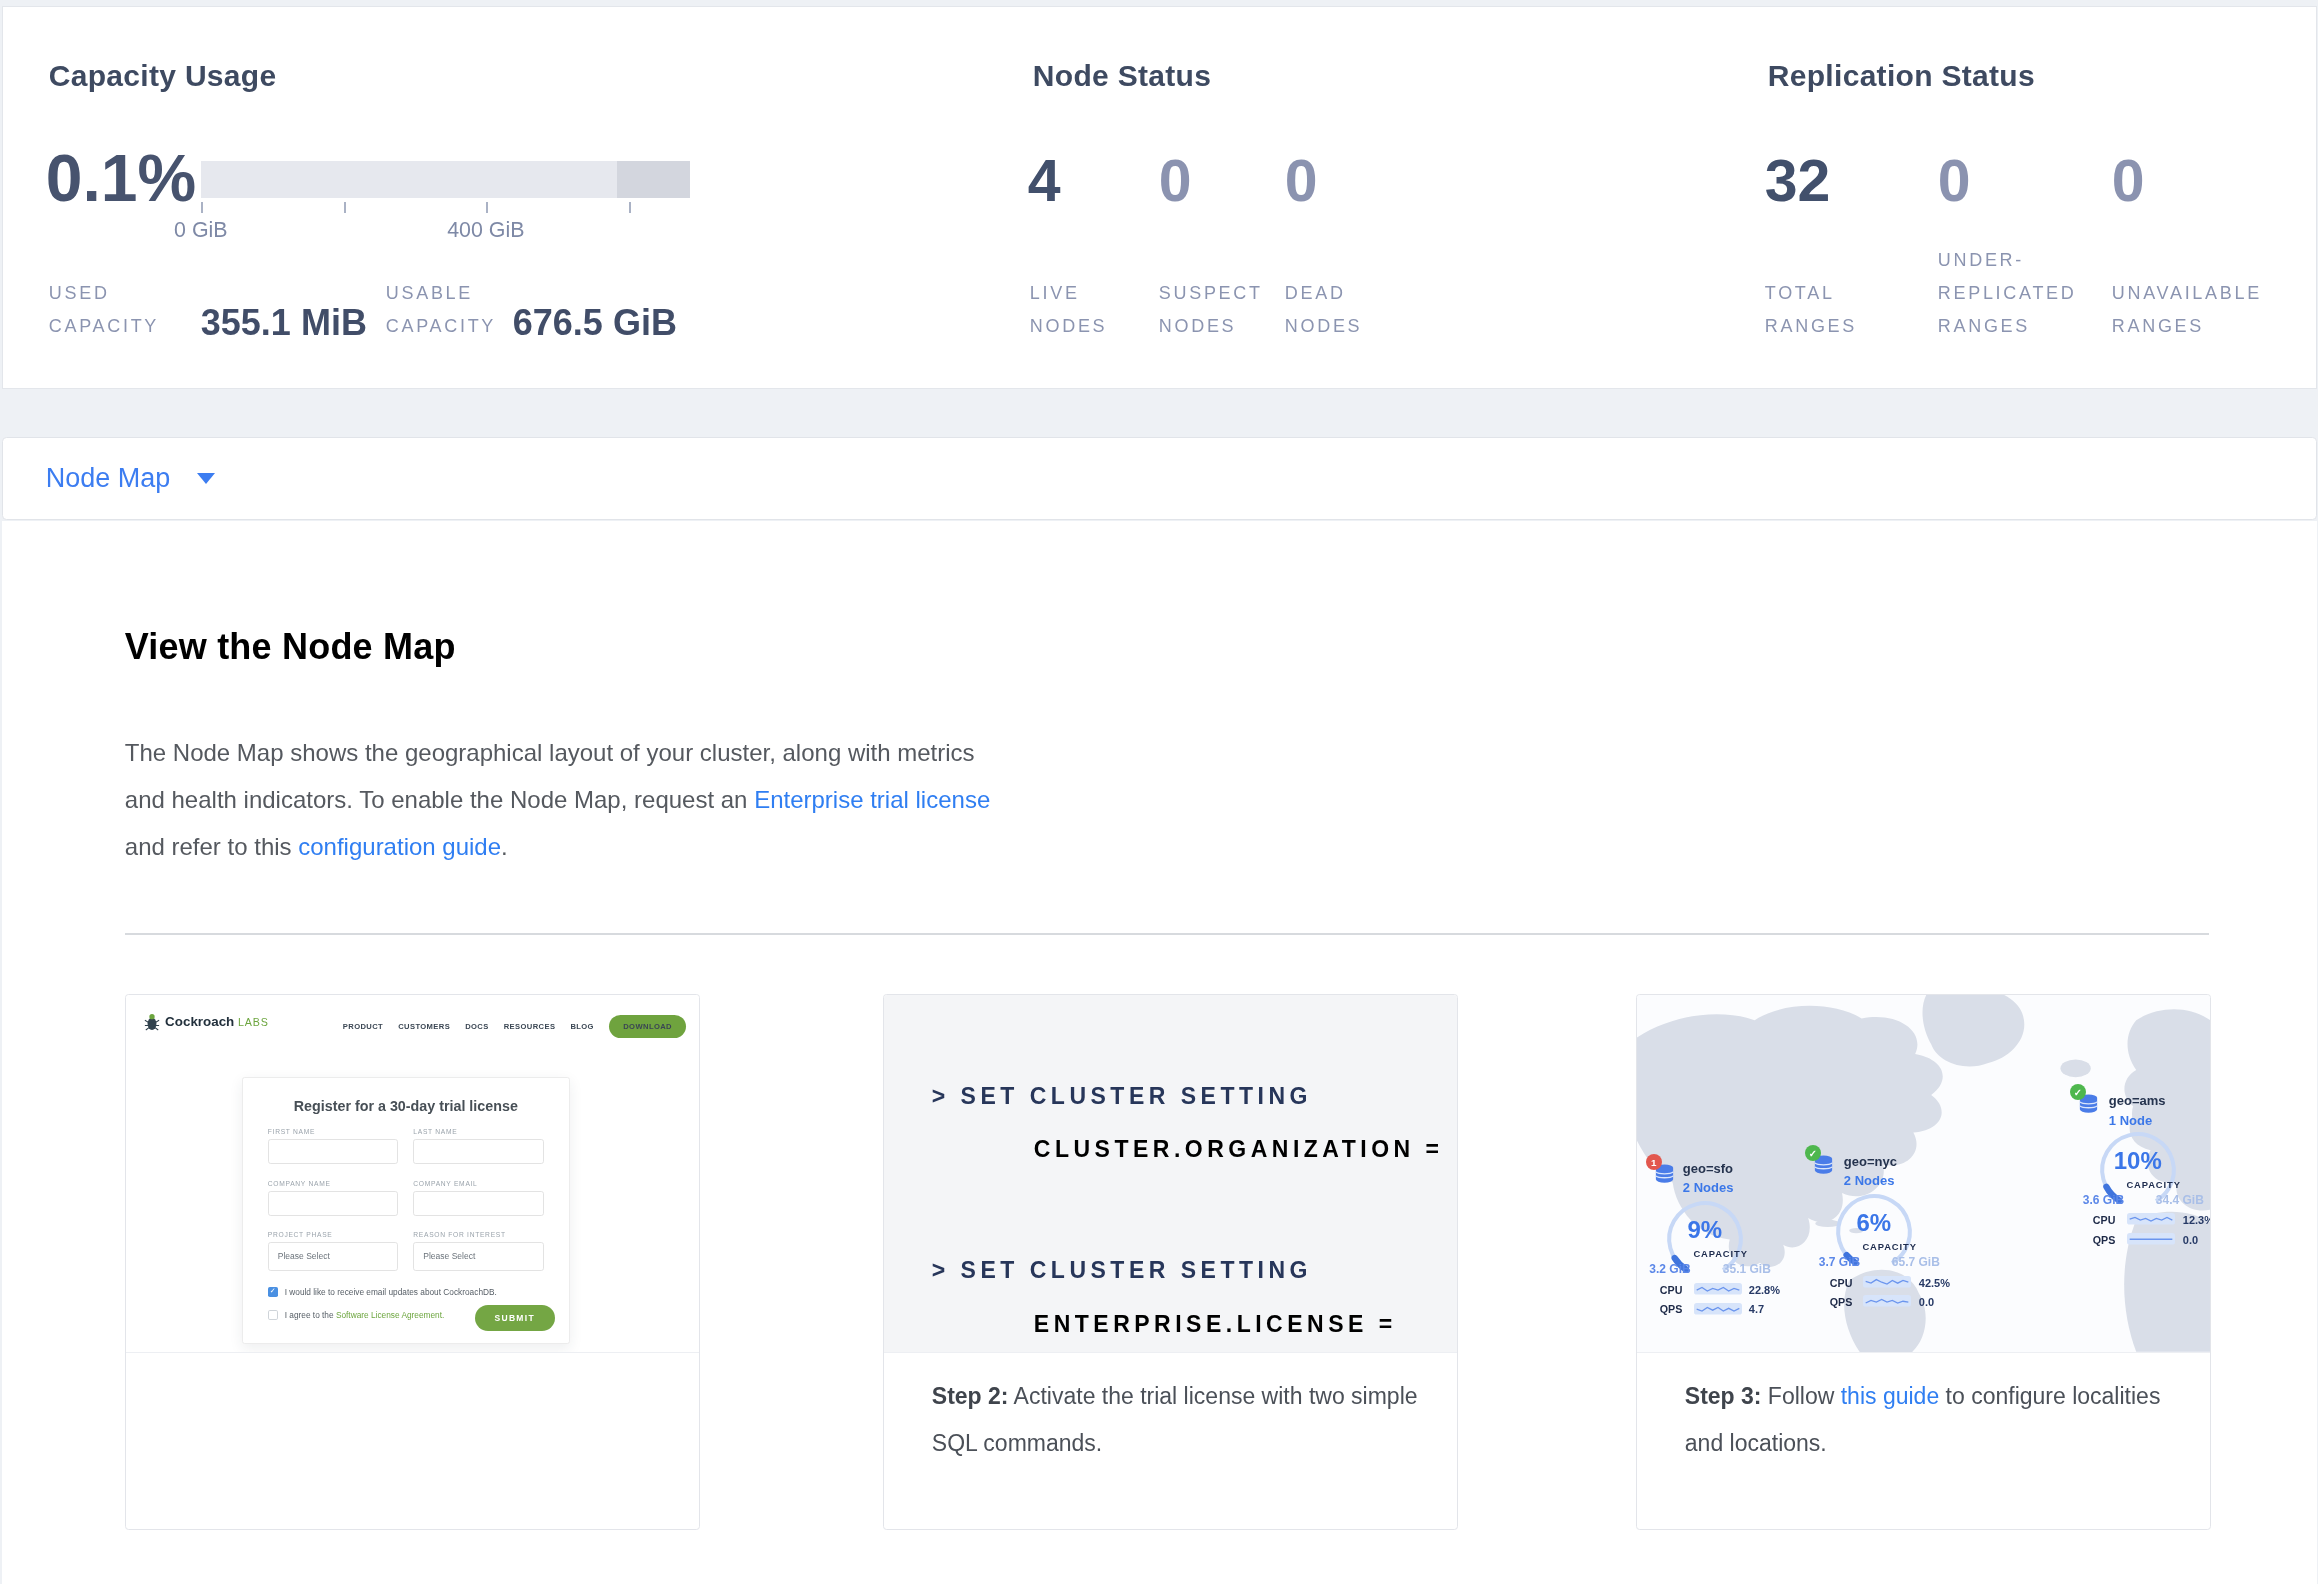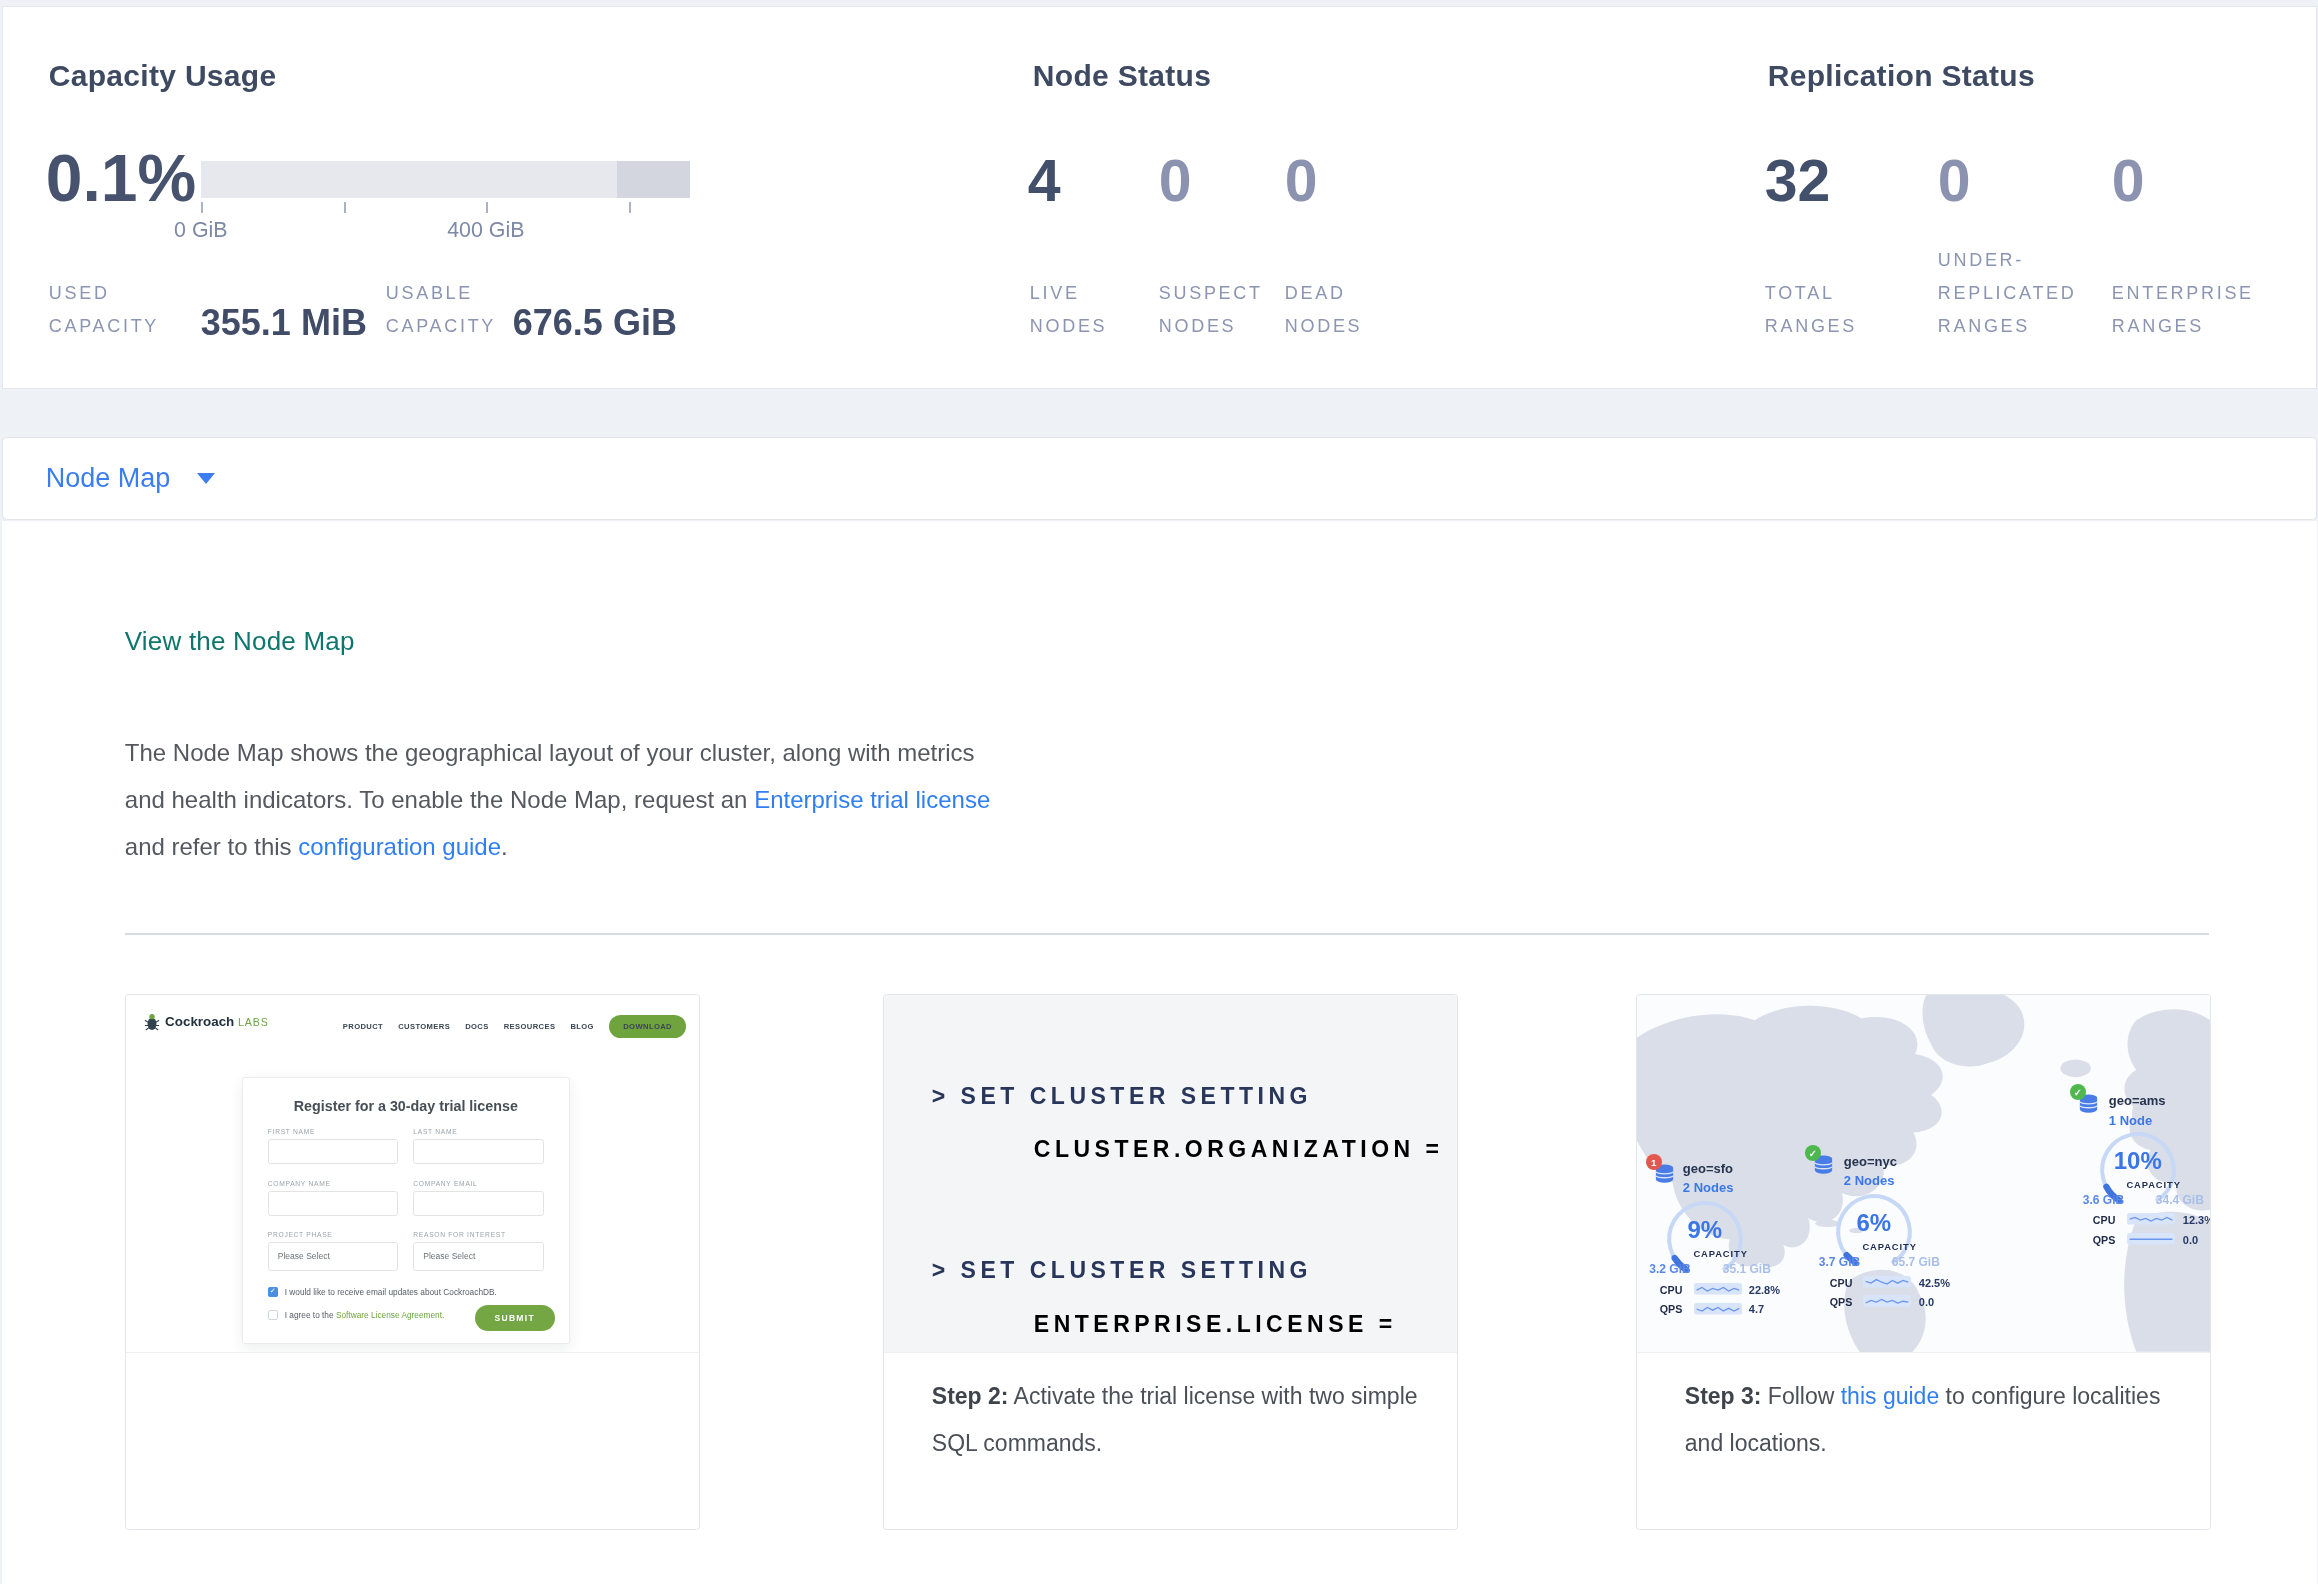--- a/index.html
+++ b/index.html
@@ -21,21 +21,21 @@
   .num-dark{color:#42506c}.num-dim{color:#8b93b0}
   .w135{width:120px}.w150{width:134px}.w170{width:152px}.w190{width:169px}
 
   
   .selector{position:absolute;left:1.8px;right:1.8px;top:437px;height:83px;background:#fff;border:0.9px solid #e1e4e9;border-radius:4.5px;box-sizing:border-box;cursor:pointer;}
   .selector-label{position:absolute;left:43px;top:0;height:100%;display:flex;align-items:center;font-size:27px;font-weight:500;color:#3c7df1;}
   .caret{display:inline-block;margin-left:27px;width:0;height:0;border-left:9.8px solid transparent;border-right:9.8px solid transparent;border-top:11.6px solid #3c7df1;}
 
   
   .main{position:absolute;left:1.8px;right:1.8px;top:521px;bottom:0;background:#fff;}
-  .main h1{position:absolute;left:123px;top:105px;margin:0;font-size:26px;font-weight:400;color:#0f766e;letter-spacing:0.2px;}
+  .main h1{position:absolute;left:123px;top:105px;margin:0;font-size:36px;font-weight:700;color:#000000;letter-spacing:0.2px;}
   .intro-p{position:absolute;left:123px;top:184px;width:878px;font-size:24px;line-height:47px;color:#55595f;}
   a.link{color:#2f7ef2;text-decoration:none;cursor:pointer;}
   .cta{position:absolute;left:1643px;top:121px;width:563px;height:73px;background:#fff;border:0.9px solid #c9cdd5;border-radius:5.3px;display:flex;align-items:center;justify-content:center;font-size:24px;letter-spacing:0.5px;color:#2f7ef2;font-weight:500;cursor:pointer;box-sizing:border-box;}
   .divider{position:absolute;left:123px;right:108px;top:412px;height:1.8px;background:#d7dade;}
 
   
   .card{position:absolute;top:473px;width:575px;height:536px;background:#fff;border:0.9px solid #e3e5ea;border-radius:3.6px;box-sizing:border-box;}
   .card1{left:123px}.card2{left:881px}.card3{left:1634px}
   .card-media{position:absolute;top:0;left:0;right:0;height:357px;overflow:hidden;border-bottom:0.9px solid #edeff3;border-radius:3.6px 3.6px 0 0;}
   .card-caption{position:absolute;left:48px;right:32px;top:378px;font-size:23px;line-height:47px;color:#4b5058;}
@@ -116,21 +116,21 @@
     <div class="stat-label w150" style="left:1027px">LIVE NODES</div>
     <div class="stat-label w150" style="left:1156px">SUSPECT NODES</div>
     <div class="stat-label w150" style="left:1282px">DEAD NODES</div>
 
     <div class="panel-title t-repl">Replication Status</div>
     <div class="stat-num num-dark" style="left:1762px">32</div>
     <div class="stat-num num-dim" style="left:1935px">0</div>
     <div class="stat-num num-dim" style="left:2109px">0</div>
     <div class="stat-label w170" style="left:1762px">TOTAL RANGES</div>
     <div class="stat-label w190" style="left:1935px">UNDER-REPLICATED RANGES</div>
-    <div class="stat-label w190" style="left:2109px">ENTERPRISE RANGES</div>
+    <div class="stat-label w190" style="left:2109px">UNAVAILABLE RANGES</div>
   </section>
 
   <section class="selector">
     <div class="selector-label">
       <span>Node Map</span>
       <span class="caret"></span>
     </div>
   </section>
 
   <section class="main">

